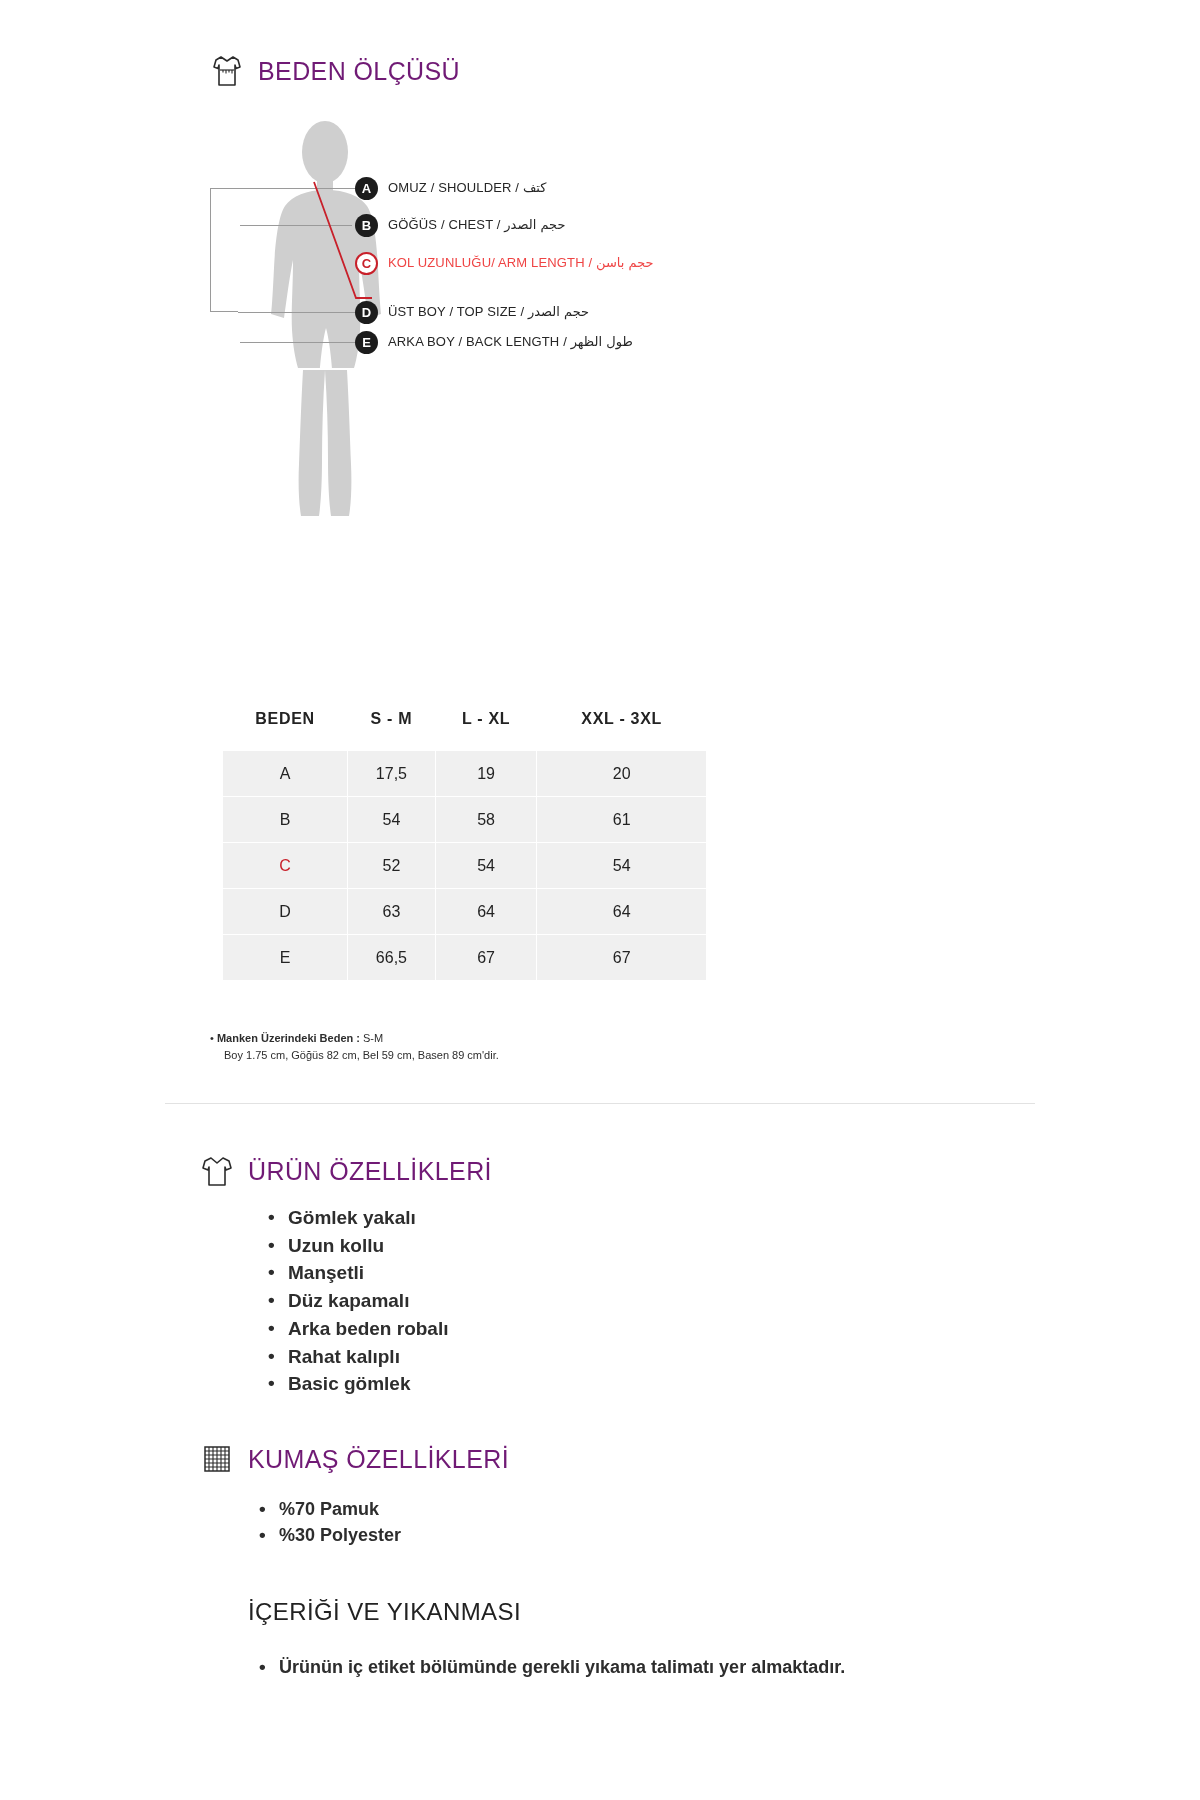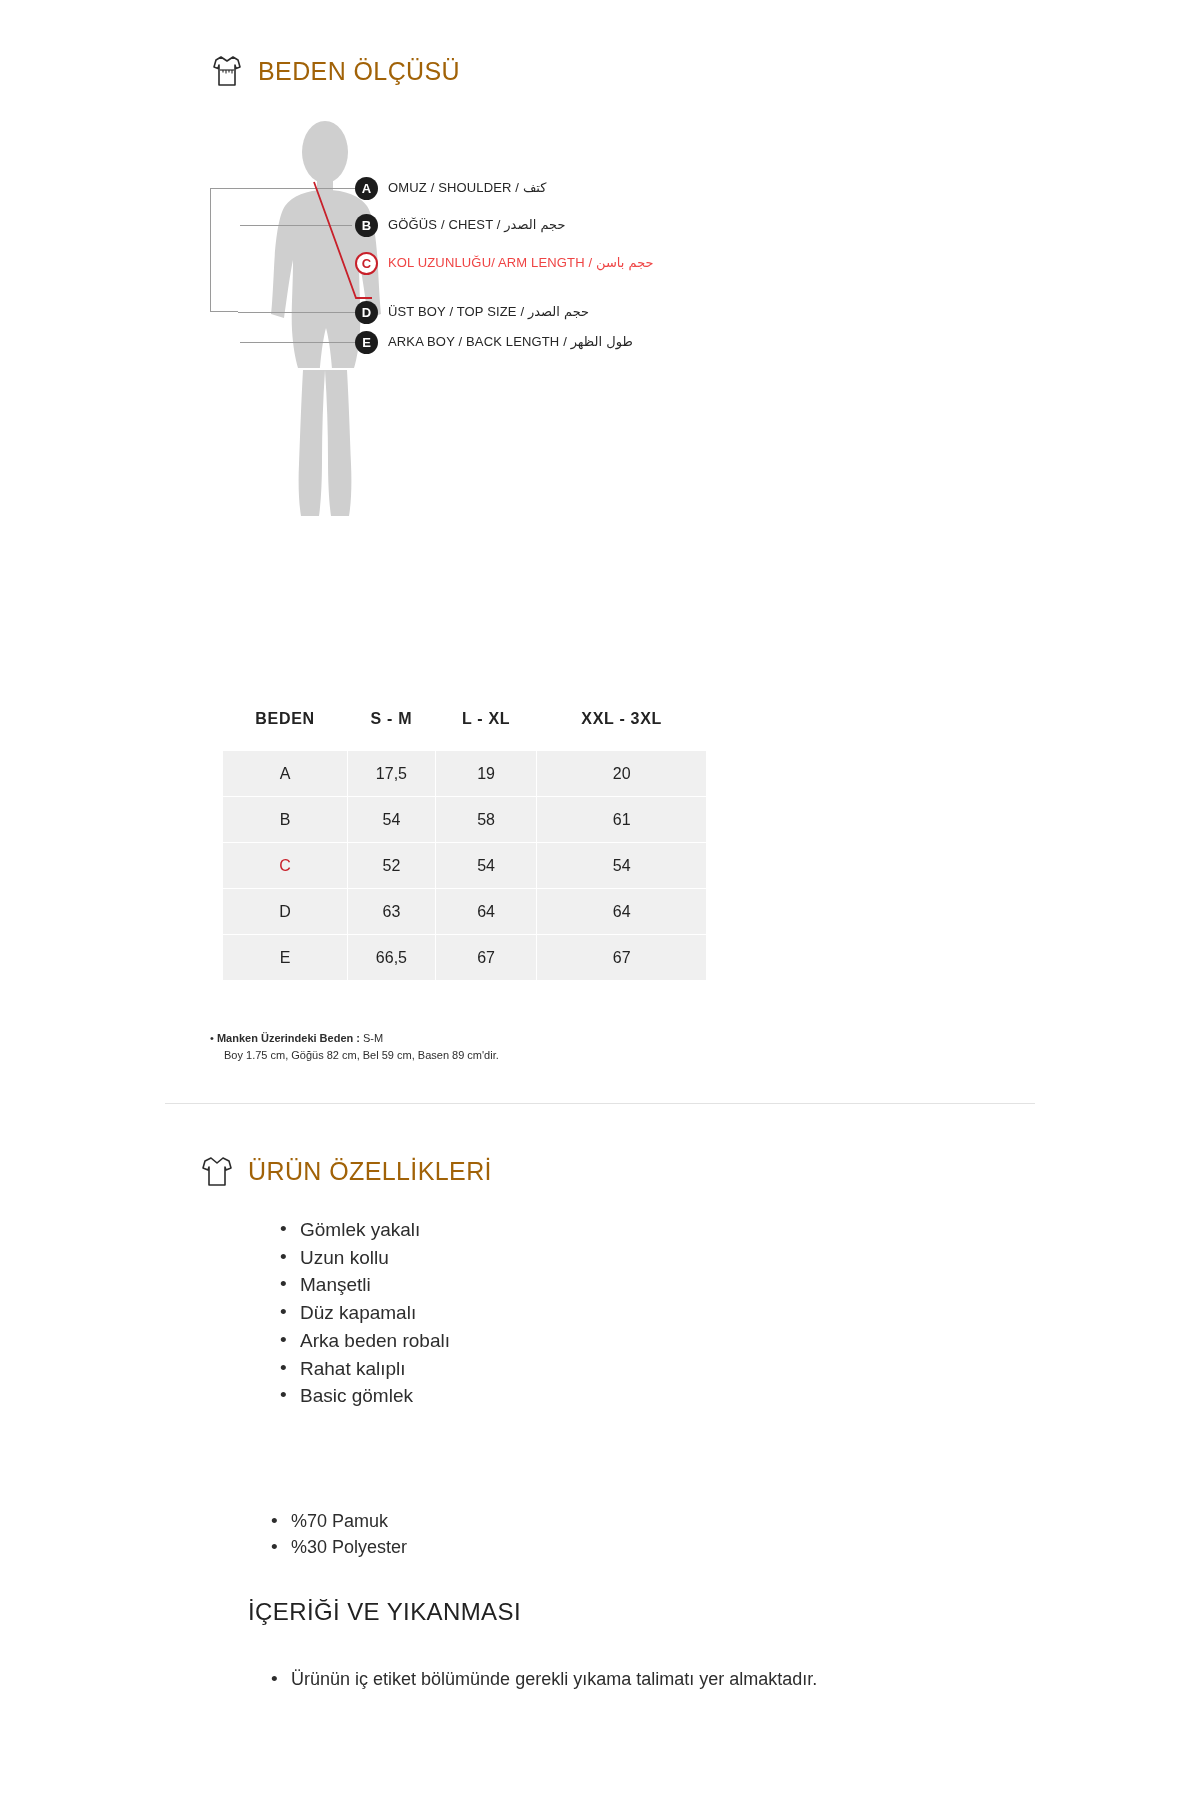--- a/index.html
+++ b/index.html
@@ -34,21 +34,21 @@
     height: 38px;
     display: flex;
     align-items: center;
     justify-content: center;
     flex: 0 0 auto;
   }
   .section-head .title {
     font-size: 25px;
     letter-spacing: 0.4px;
     font-weight: 400;
-    color: #a16207;
+    color: #701a75;
   }
 
   
   #body-measure-section {
     position: absolute;
     left: 210px;
     top: 52px;
   }
   #figure-area {
     position: absolute;
@@ -160,23 +160,24 @@
     top: 1103px;
     width: 870px;
     height: 1px;
     background: #e2e2e2;
   }
 
   
   #features-section { position: absolute; left: 200px; top: 1152px; }
   .bullet-list {
     position: absolute;
-    margin: 16px;
+    margin: 4px;
     padding: 0;
     list-style: none;
+    font-weight: bold;
   }
   .bullet-list li {
     font-size: 19px;
     line-height: 1.46;
     color: #2d2d2d;
     position: relative;
     padding-left: 22px;
   }
   .bullet-list li::before {
     content: "\2022";
@@ -355,20 +356,32 @@
   <ul class="bullet-list" id="features-list">
     <li>Gömlek yakalı</li>
     <li>Uzun kollu</li>
     <li>Manşetli</li>
     <li>Düz kapamalı</li>
     <li>Arka beden robalı</li>
     <li>Rahat kalıplı</li>
     <li>Basic gömlek</li>
   </ul>
 
+  <div class="section-head" id="fabric-section">
+    <span class="icon">
+      <svg width="30" height="30" viewBox="0 0 30 30">
+        <rect x="3" y="3" width="24" height="24" fill="none" stroke="#2b2b2b" stroke-width="1.5"></rect>
+        <g stroke="#2b2b2b" stroke-width="1.1">
+          <path d="M7 3 v24 M11 3 v24 M15 3 v24 M19 3 v24 M23 3 v24"></path>
+          <path d="M3 7 h24 M3 11 h24 M3 15 h24 M3 19 h24 M3 23 h24"></path>
+        </g>
+      </svg>
+    </span>
+    <span class="title">KUMAŞ ÖZELLİKLERİ</span>
+  </div>
   <ul class="bullet-list" id="fabric-list">
     <li>%70  Pamuk</li>
     <li>%30  Polyester</li>
   </ul>
 
   <div id="wash-title">İÇERİĞİ VE YIKANMASI</div>
   <ul class="bullet-list" id="wash-list">
     <li>Ürünün iç etiket bölümünde gerekli yıkama talimatı yer almaktadır.</li>
   </ul>
 

